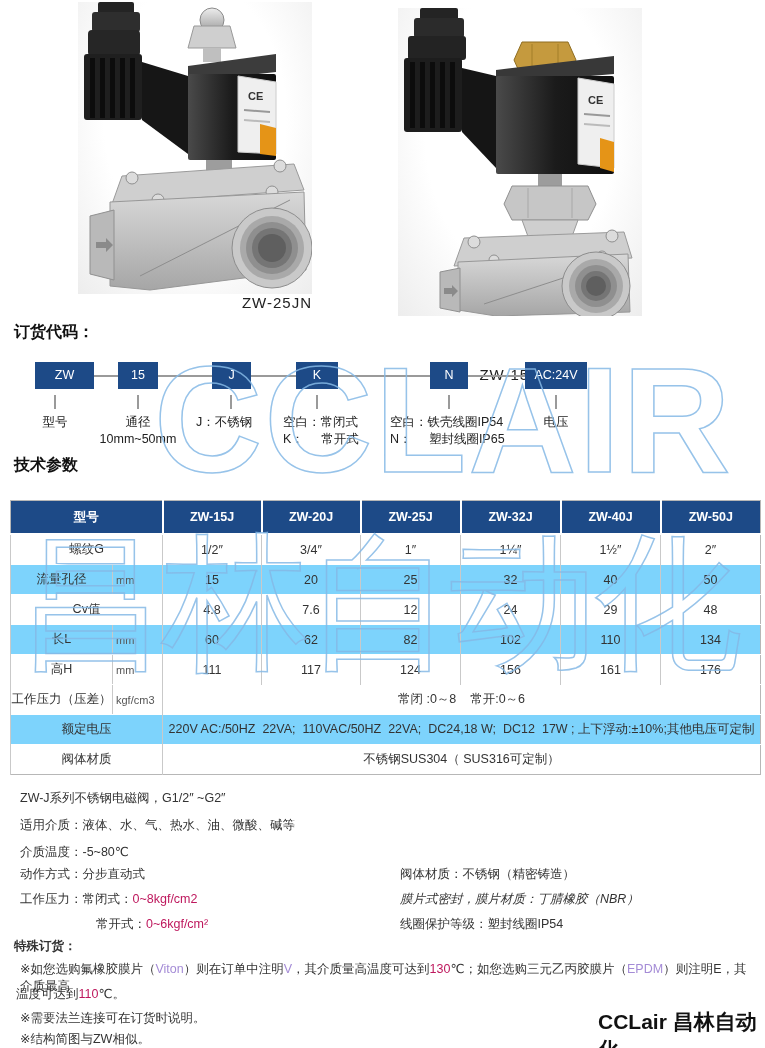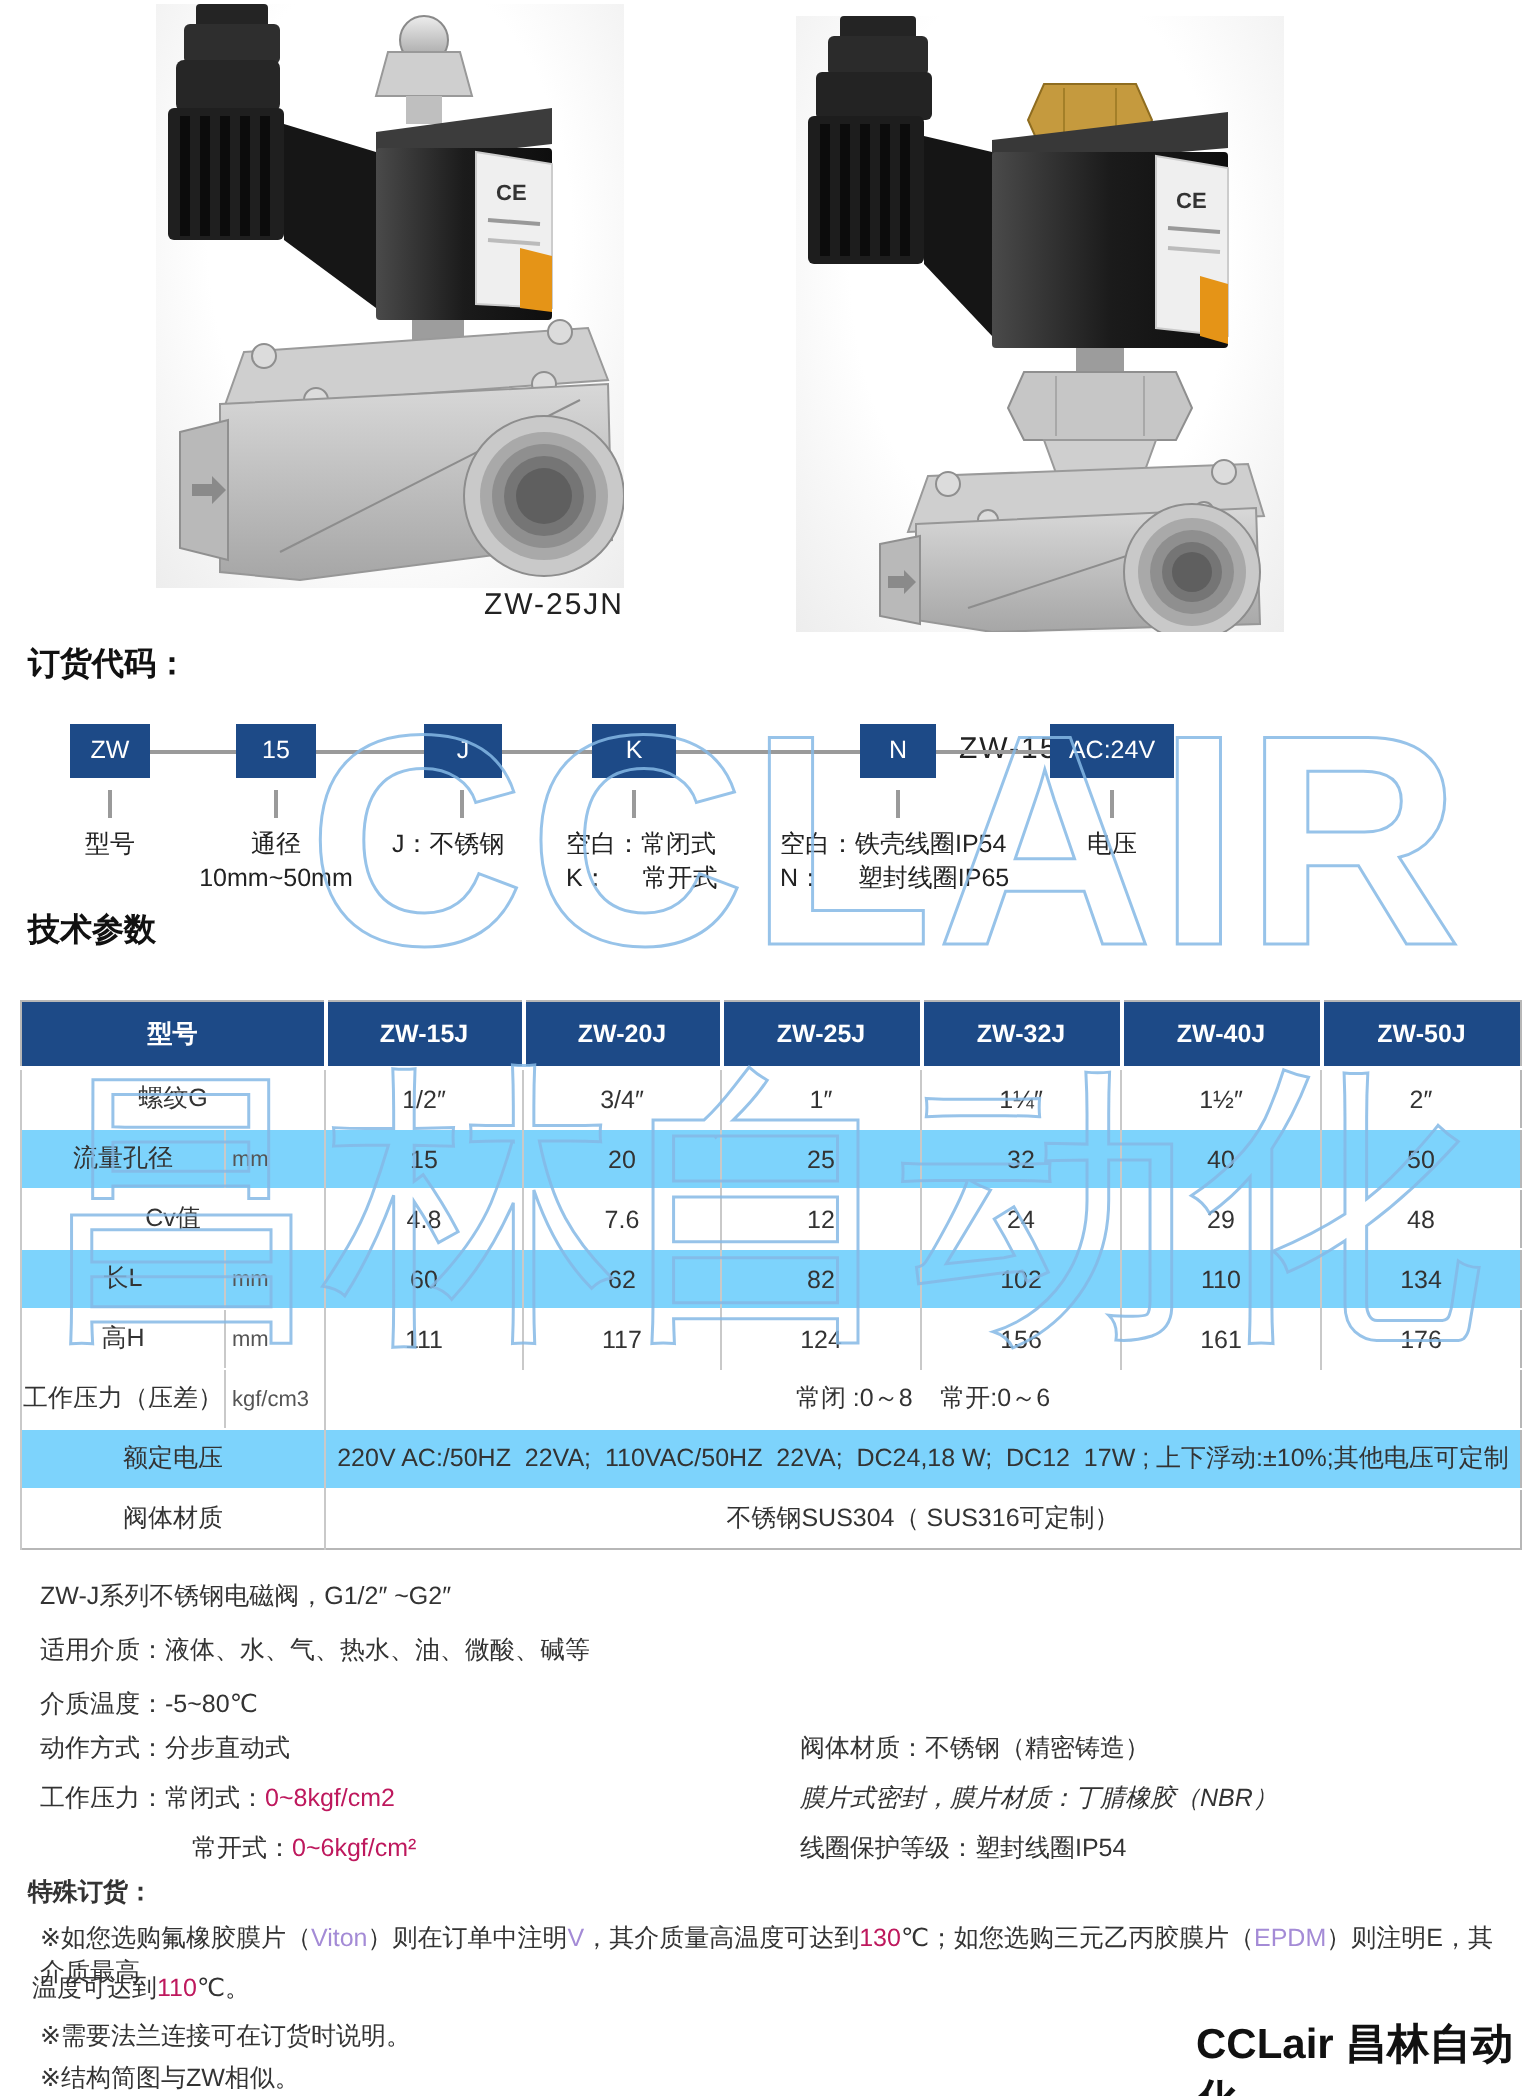--- a/index.html
+++ b/index.html
@@ -181,21 +181,21 @@
       <circle cx="198" cy="278" r="15" fill="#757575"></circle>
       <circle cx="198" cy="278" r="10" fill="#5f5f5f"></circle>
     </g>
   </svg>
 </div>
 <div class="caption" style="left:398px;top:318px;width:244px;margin-top:48px;">ZW-15JKN</div>
 
 <div class="h1" style="left:14px;top:322px;">订货代码：</div>
 
 <div class="oc-line" style="left:55px;top:375px;width:502px;"></div>
-<div class="oc-box" style="left:35px;top:362px;width:40px;">ZW</div>
+<div class="oc-box" style="left:35px;top:362px;width:59px;">ZW</div>
 <div class="oc-box" style="left:118px;top:362px;width:40px;">15</div>
 <div class="oc-box" style="left:212px;top:362px;width:39px;">J</div>
 <div class="oc-box" style="left:296px;top:362px;width:42px;">K</div>
 <div class="oc-box" style="left:430px;top:362px;width:38px;">N</div>
 <div class="oc-box" style="left:525px;top:362px;width:62px;">AC:24V</div>
 
 <div class="oc-tick" style="left:54px;top:395px;"></div>
 <div class="oc-tick" style="left:137px;top:395px;"></div>
 <div class="oc-tick" style="left:230px;top:395px;"></div>
 <div class="oc-tick" style="left:316px;top:395px;"></div>

